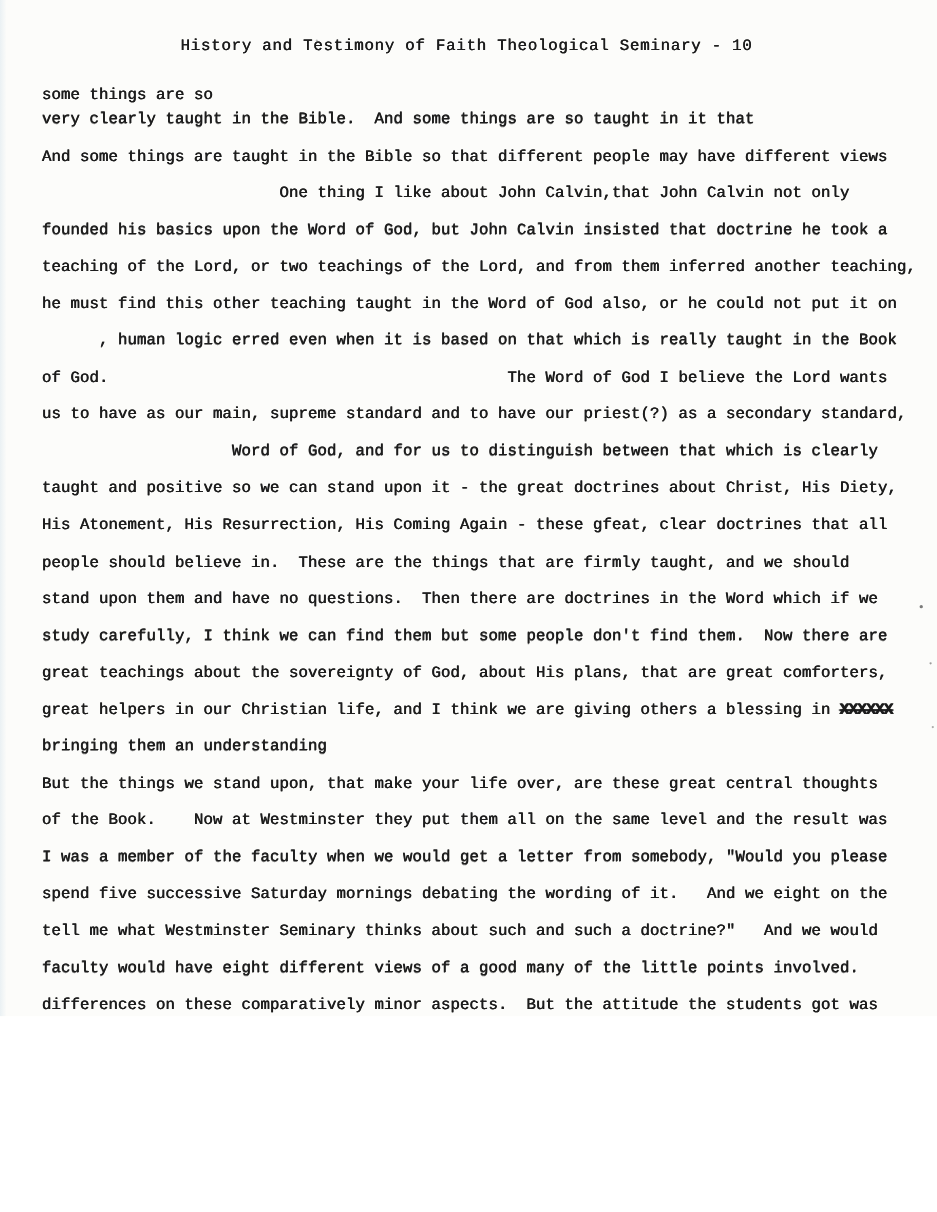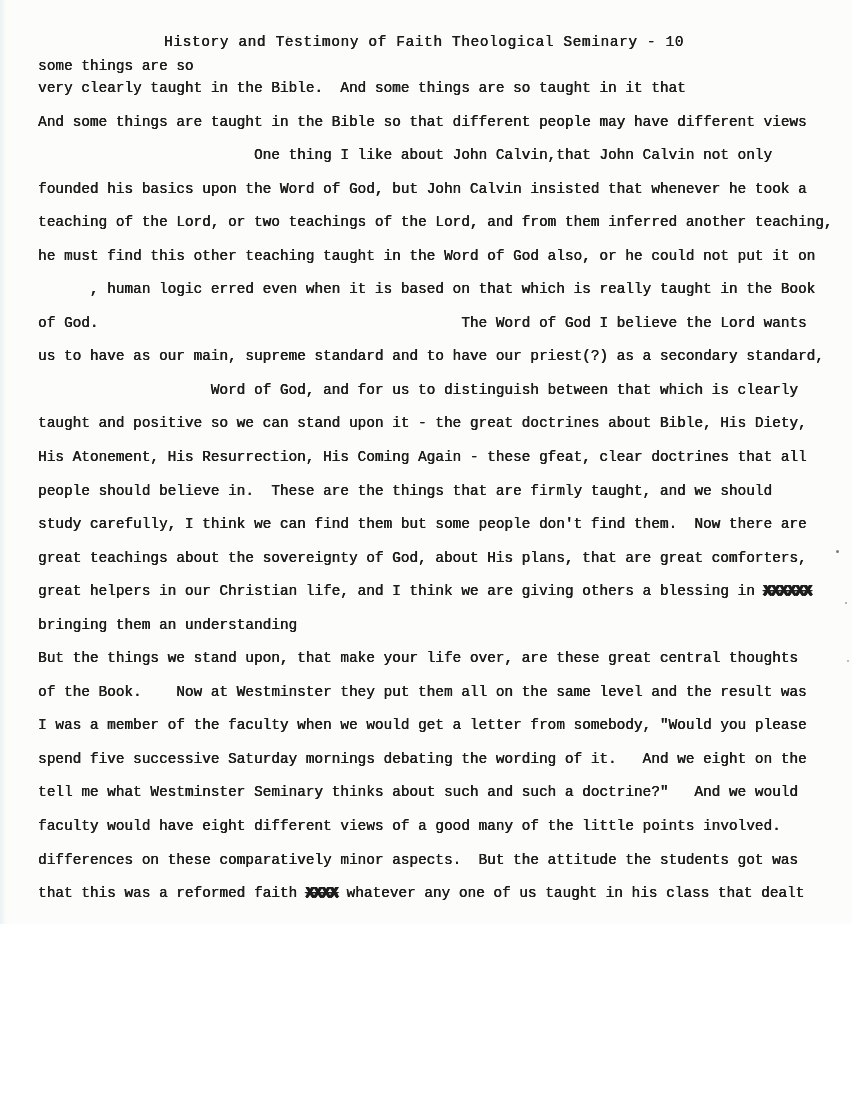--- a/index.html
+++ b/index.html
@@ -37,36 +37,36 @@
     top: 33px;
     font-size: 14.4px;
     line-height: 19px;
     white-space: pre;
     letter-spacing: 0.65px;
     text-shadow: 0.35px 0 0 currentColor, 0 0.3px 0 rgba(25,25,25,.55);
   }
   .doc {
     position: absolute;
     left: 38px;
-    top: 60px;
+    top: 81px;
     width: 800px;
   }
   .line {
     height: 33.55px;
     line-height: 33.55px;
     white-space: pre;
     font-size: 14.4px;
     text-shadow: 0.35px 0 0 currentColor, 0 0.3px 0 rgba(25,25,25,.55);
   }
   .line.half {
     height: 12px;
     line-height: 12px;
   }
   .xout {
-    font-weight: bold;
+    font-weight: normal;
     letter-spacing: -0.6px;
     text-decoration: line-through;
     text-shadow: 0.8px 0 0 currentColor, -0.8px 0 0 currentColor, 0 0.5px 0 currentColor;
   }
   .speck {
     position: absolute;
     background: #5a5a5a;
     border-radius: 50%;
   }
   .speck.s1 { left: 836px; top: 550px; width: 3px; height: 3px; opacity: .8; }
@@ -99,30 +99,31 @@
   <div class="edge-tint"></div>
   <div class="corner-tint"></div>
 
   <div class="title">History and Testimony of Faith Theological Seminary - 10</div>
 
   <div class="doc">
     <div class="line half">some things are so</div>
     <div class="line">very clearly taught in the Bible.  And some things are so taught in it that</div>
     <div class="line">And some things are taught in the Bible so that different people may have different views</div>
     <div class="line">                         One thing I like about John Calvin,that John Calvin not only</div>
-    <div class="line">founded his basics upon the Word of God, but John Calvin insisted that whenever he took a</div>
+    <div class="line">founded his basics upon the Word of God, but John Calvin insisted that doctrine he took a</div>
     <div class="line">teaching of the Lord, or two teachings of the Lord, and from them inferred another teaching,</div>
     <div class="line">he must find this other teaching taught in the Word of God also, or he could not put it on</div>
     <div class="line">      , human logic erred even when it is based on that which is really taught in the Book</div>
     <div class="line">of God.                                          The Word of God I believe the Lord wants</div>
     <div class="line">us to have as our main, supreme standard and to have our priest(?) as a secondary standard,</div>
     <div class="line">                    Word of God, and for us to distinguish between that which is clearly</div>
-    <div class="line">taught and positive so we can stand upon it - the great doctrines about Bible, His Diety,</div>
+    <div class="line">taught and positive so we can stand upon it - the great doctrines about Christ, His Diety,</div>
     <div class="line">His Atonement, His Resurrection, His Coming Again - these gfeat, clear doctrines that all</div>
     <div class="line">people should believe in.  These are the things that are firmly taught, and we should</div>
+    <div class="line">stand upon them and have no questions.  Then there are doctrines in the Word which if we</div>
     <div class="line">study carefully, I think we can find them but some people don't find them.  Now there are</div>
     <div class="line">great teachings about the sovereignty of God, about His plans, that are great comforters,</div>
     <div class="line"><span>great helpers in our Christian life, and I think we are giving others a blessing in </span><span class="xout">XXXXXX</span></div>
     <div class="line">bringing them an understanding</div>
     <div class="line">But the things we stand upon, that make your life over, are these great central thoughts</div>
     <div class="line">of the Book.    Now at Westminster they put them all on the same level and the result was</div>
     <div class="line">I was a member of the faculty when we would get a letter from somebody, "Would you please</div>
     <div class="line">spend five successive Saturday mornings debating the wording of it.   And we eight on the</div>
     <div class="line">tell me what Westminster Seminary thinks about such and such a doctrine?"   And we would</div>
     <div class="line">faculty would have eight different views of a good many of the little points involved.</div>

